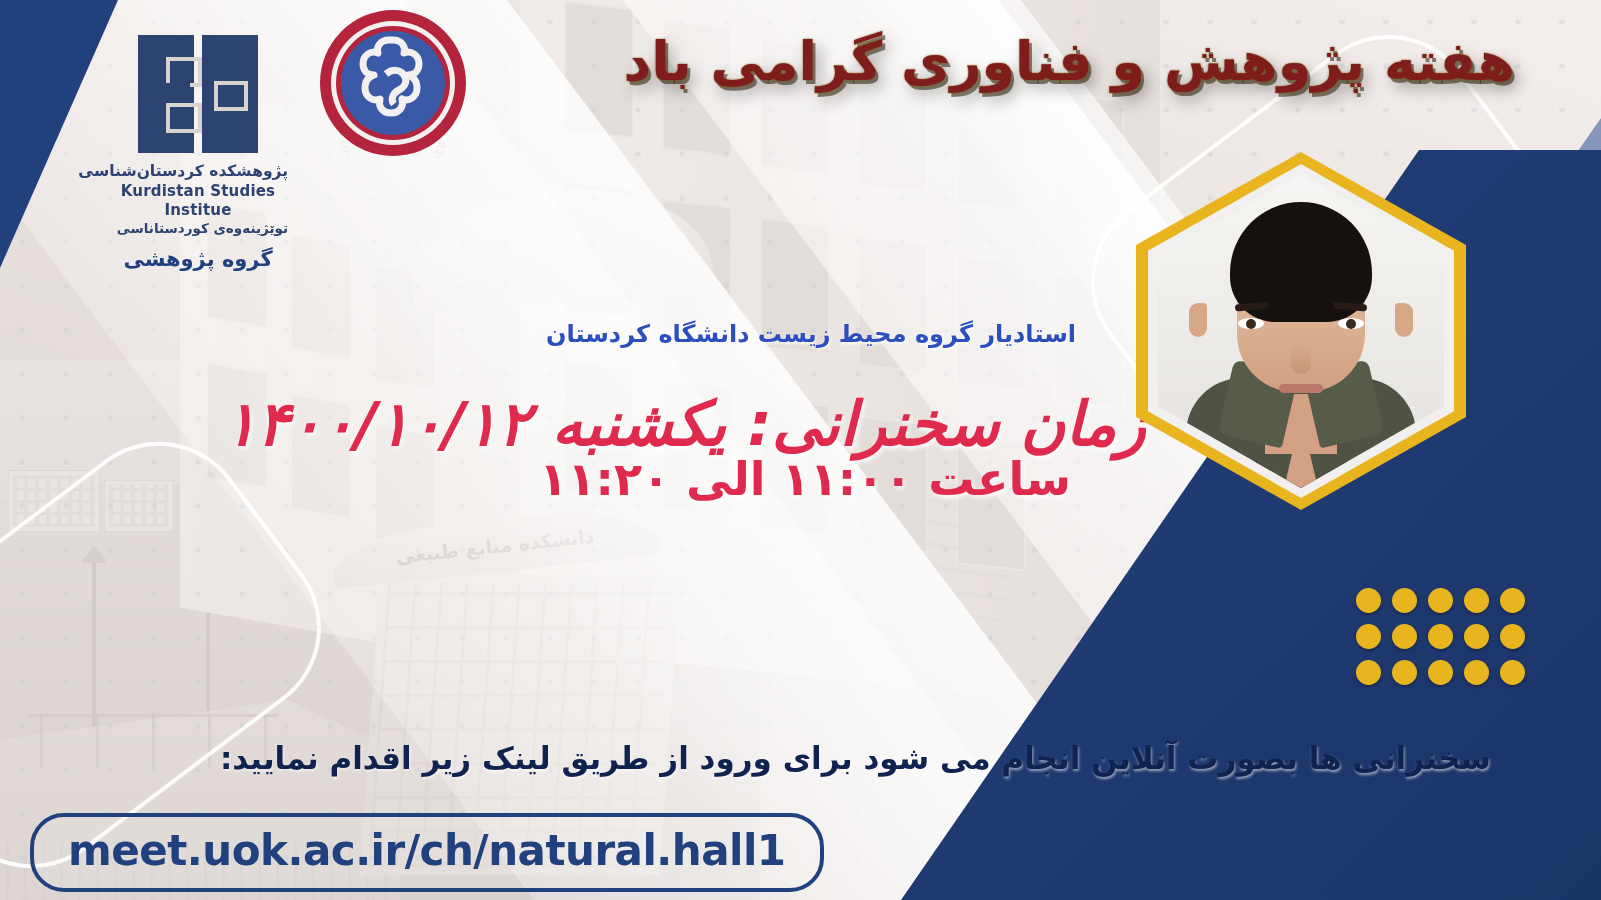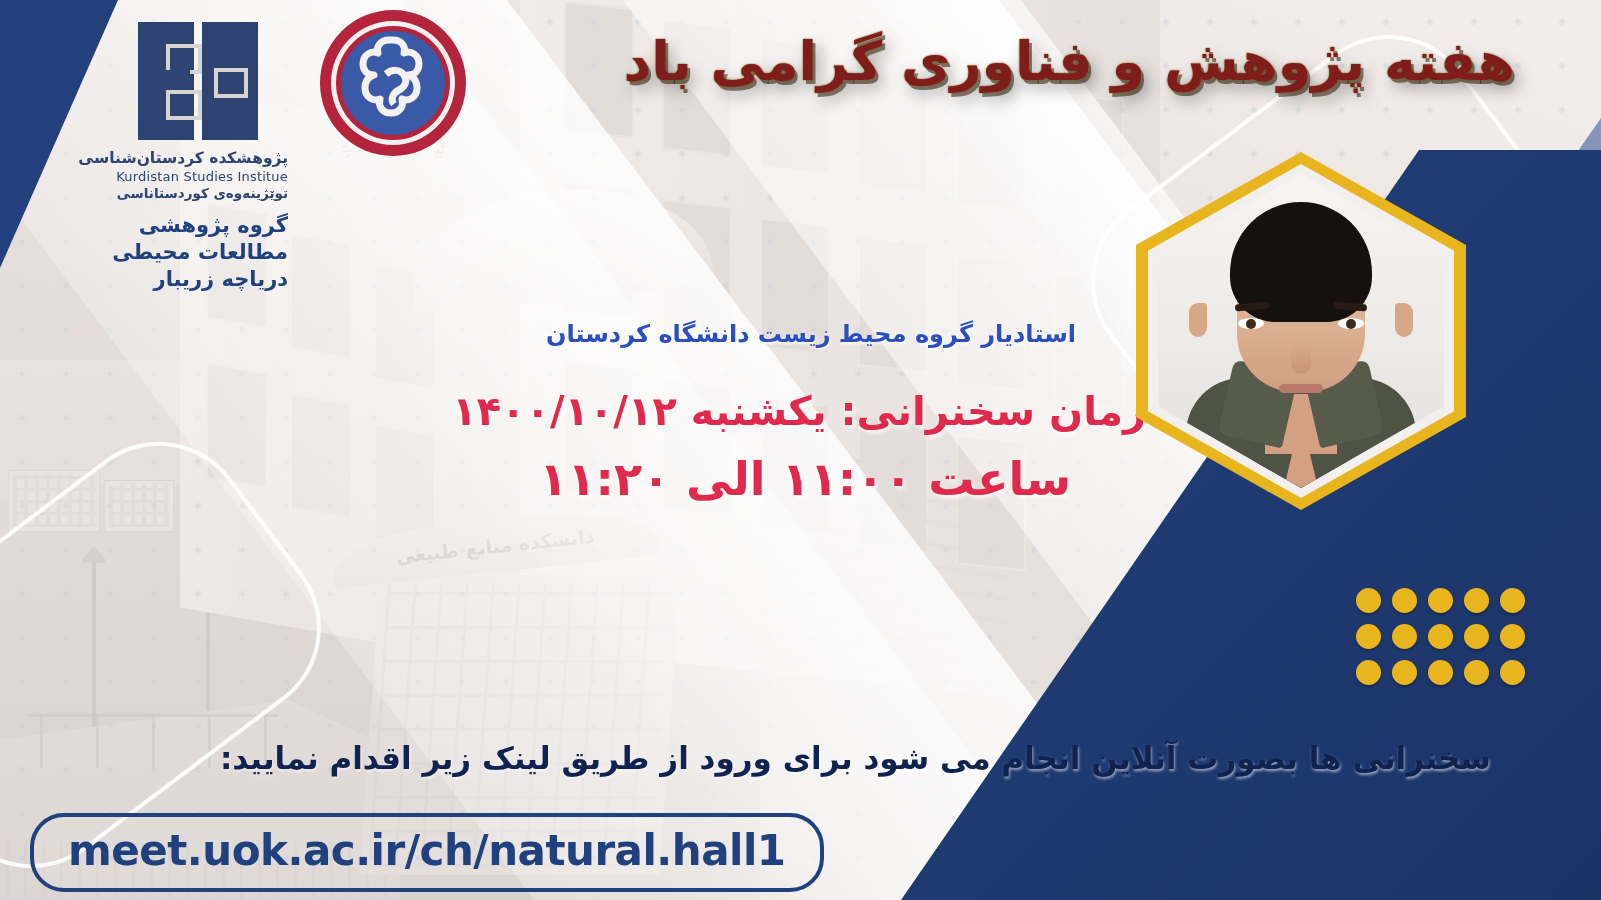--- a/index.html
+++ b/index.html
@@ -171,29 +171,29 @@
   .dotgrid{
     position:absolute;left:1345px;top:588px;
     display:grid;grid-template-columns:repeat(5,36px);grid-auto-rows:36px;
   }
   .dotgrid i{
     display:block;width:25px;height:25px;border-radius:50%;
     background:#e8b51f;box-shadow:0 2px 3px rgba(0,0,0,.28);
   }
 
   
-  .ksi{position:absolute;left:108px;top:22px;width:180px;}
+  .ksi{position:absolute;left:108px;top:35px;width:180px;text-align:center;}
   .ksi-mark{
     position:relative;width:120px;height:118px;margin:0 auto;
   }
   .ksi-mark .sq{position:absolute;background:#2d4472;}
   .ksi-mark .hole{position:absolute;background:transparent;border:4px solid #d9d3cf;}
   .ksi-lines{margin-top:9px;line-height:1.28;}
   .ksi-fa{font-size:15.5px;font-weight:700;color:#2d4472;white-space:nowrap;}
-  .ksi-en{font-size:13px;font-weight:400;color:#2d4472;letter-spacing:.2px;}
+  .ksi-en{font-size:15px;font-weight:700;color:#2d4472;letter-spacing:.2px;}
   .ksi-ku{font-size:13.5px;font-weight:600;color:#2d4472;white-space:nowrap;margin-left:48px;}
   .ksi-grp{margin-top:9px;font-size:21px;font-weight:800;color:#20407e;line-height:1.3;}
 
   
   .uok{position:absolute;left:300px;top:8px;width:185px;text-align:center;}
   .seal{width:150px;height:150px;margin:0 auto;position:relative;}
   .uok-cap{margin-top:6px;font-size:20px;font-weight:800;color:#20407e;line-height:1.32;}
 
   
   .headline{
@@ -212,22 +212,23 @@
     text-shadow:2px 3px 4px rgba(255,255,255,.85);
   }
   .speaker-sub{
     position:absolute;right:525px;top:320px;
     font-size:24px;font-weight:800;color:#2b4fbe;white-space:nowrap;
     text-shadow:1px 2px 3px rgba(255,255,255,.85);
   }
 
   .dt-line1{
     position:absolute;right:455px;top:388px;
-    font-size:40px;font-weight:900;color:#e02a4d;white-space:nowrap;
+    font-size:61px;font-weight:900;color:#e02a4d;white-space:nowrap;
     text-shadow:2px 3px 4px rgba(255,255,255,.8);
+    font-style:italic;
   }
   .dt-line2{
     position:absolute;right:530px;top:452px;
     font-size:46px;font-weight:900;color:#e02a4d;white-space:nowrap;
     text-shadow:2px 3px 4px rgba(255,255,255,.8);
   }
 
   .topic{
     position:absolute;right:480px;top:533px;width:930px;
     text-align:right;direction:rtl;
@@ -417,21 +418,20 @@
       <div class="hole" style="left:76px;top:46px;width:34px;height:30px;"></div>
       <div class="sq" style="left:18px;top:48px;width:34px;height:10px;"></div>
     </div>
     <div class="ksi-lines">
       <div class="ksi-fa">پژوهشکده کردستان‌شناسی</div>
       <div class="ksi-en">Kurdistan Studies Institue</div>
       <div class="ksi-ku">توێژینەوەی کوردستاناسی</div>
     </div>
     <div class="ksi-grp">
       <div>گروه پژوهشی</div>
-      <div>مطالعات محیطی دریاچه زریبار</div>
     </div>
   </div>
 
   <div class="uok">
     <div class="seal">
       <svg viewBox="0 0 150 150" width="150" height="150" aria-hidden="true">
         <circle cx="75" cy="75" r="73" fill="#b4243c"></circle>
         <circle cx="75" cy="75" r="62" fill="#f3f1ef"></circle>
         <circle cx="75" cy="75" r="57" fill="#b4243c"></circle>
         <circle cx="75" cy="75" r="52" fill="#3a5aa8"></circle>

